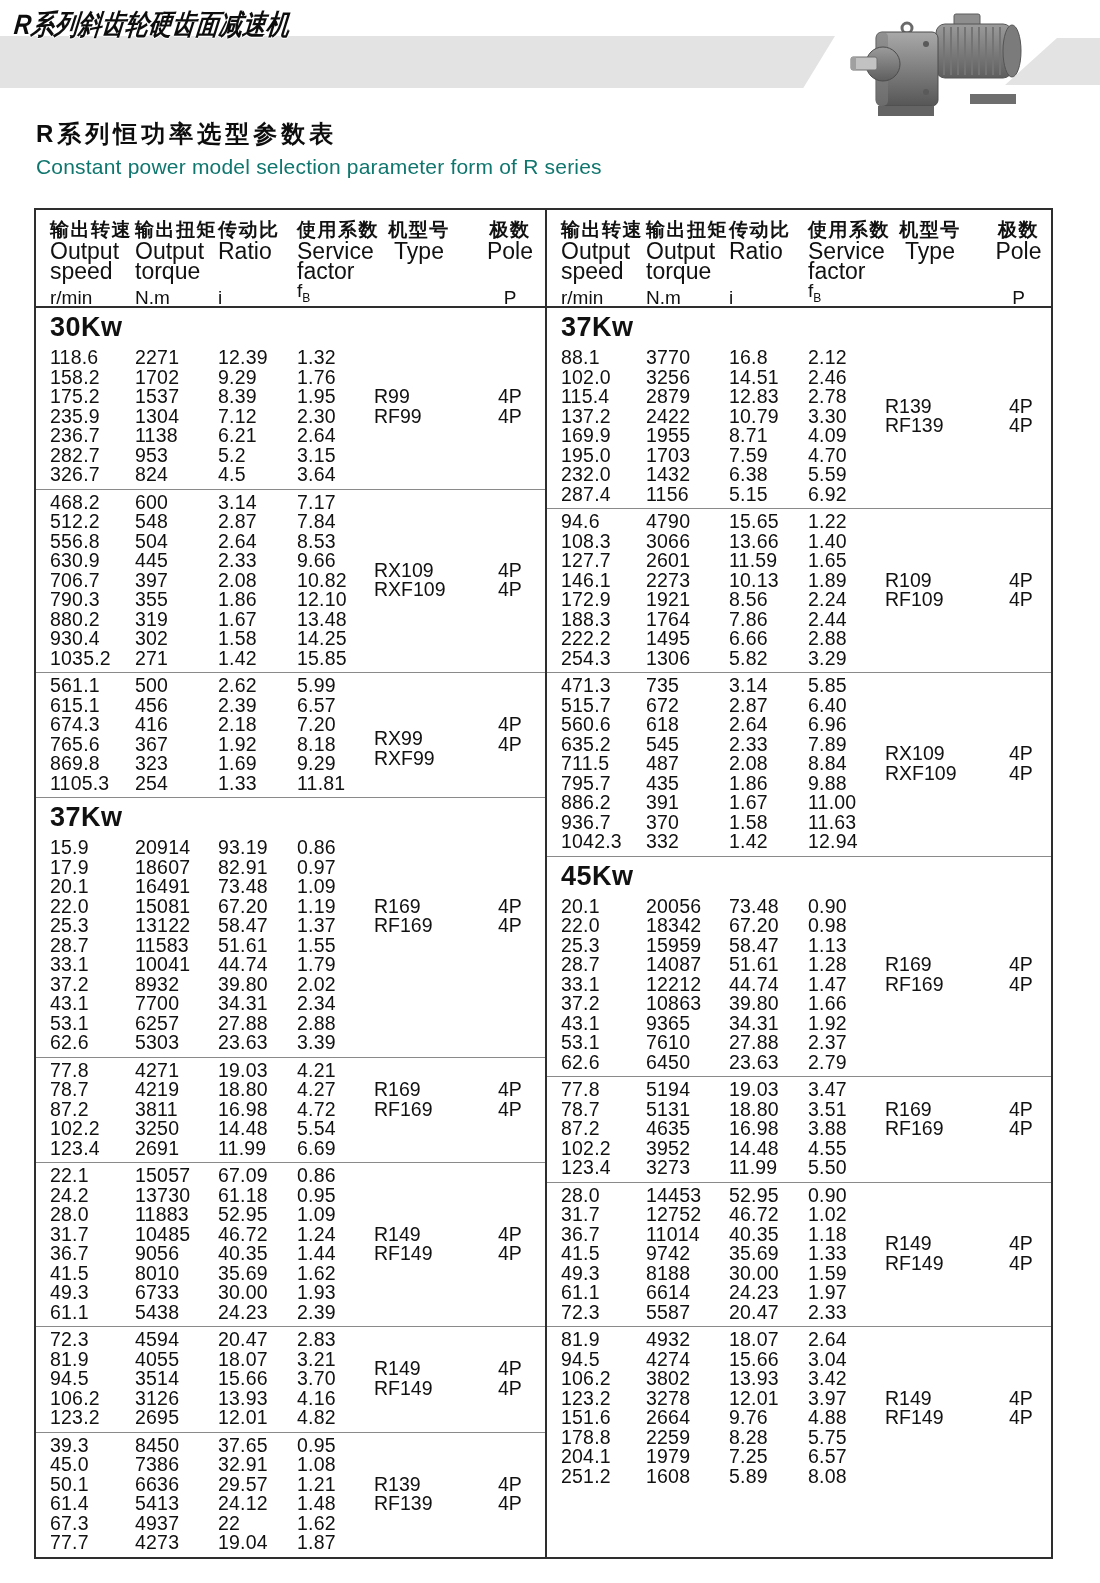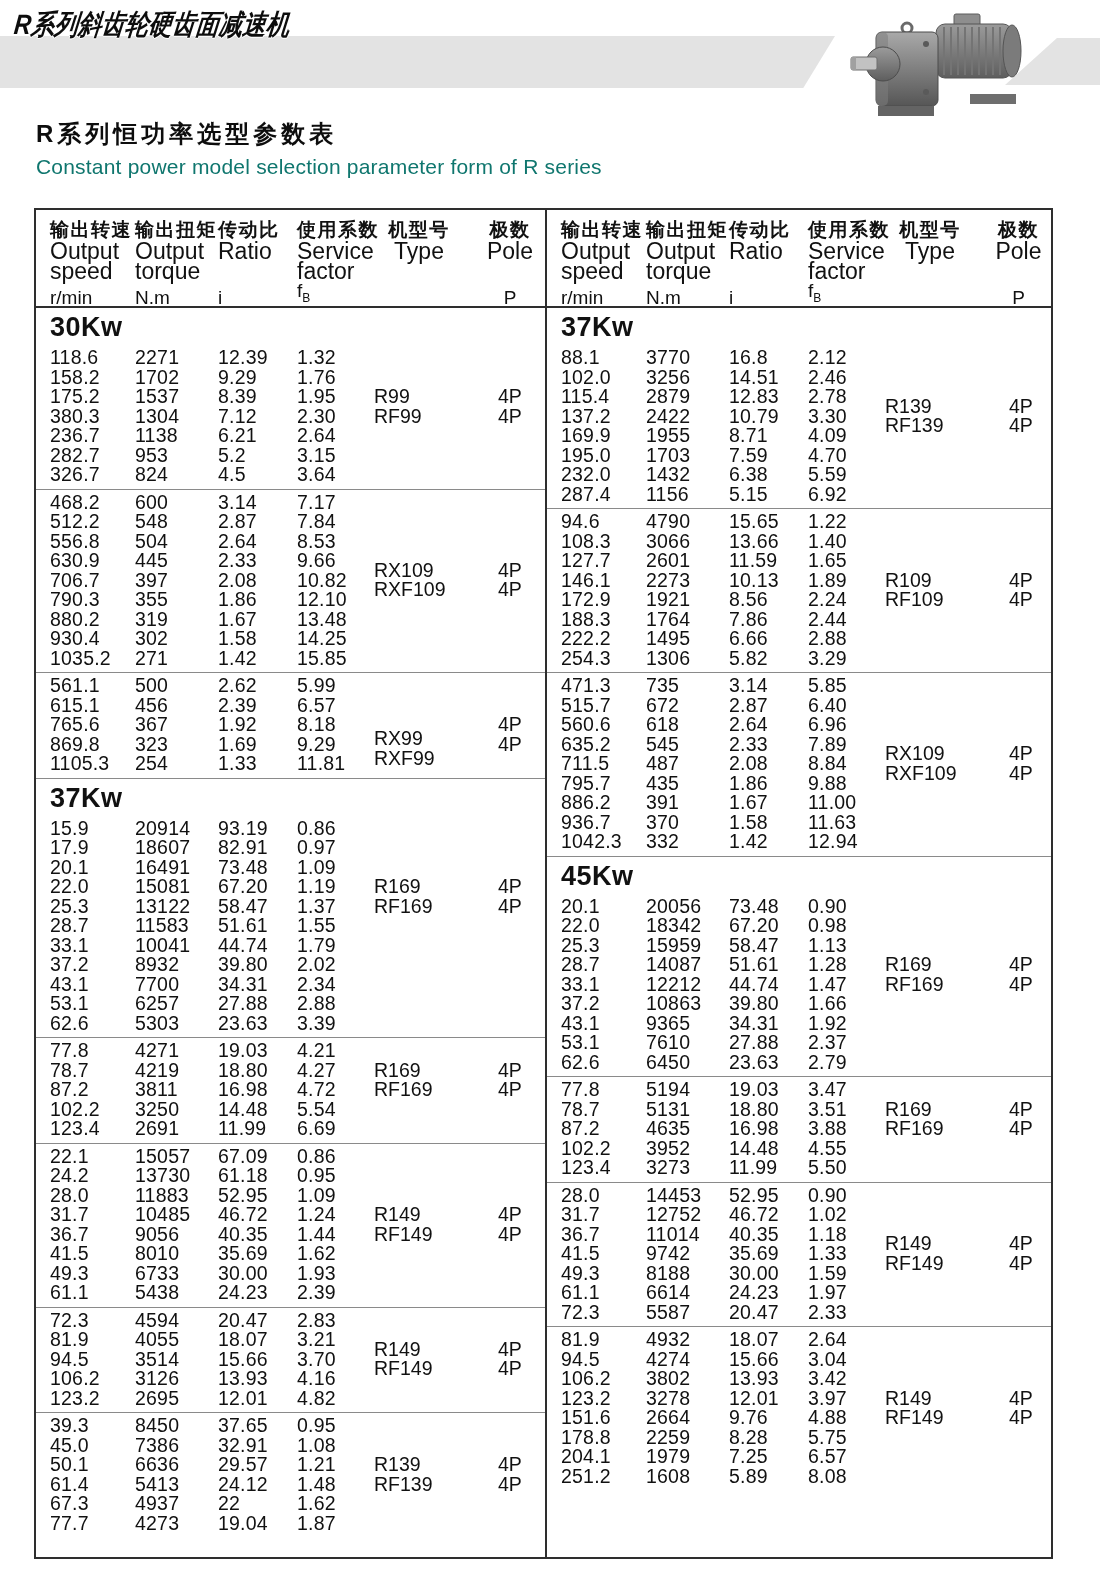--- a/index.html
+++ b/index.html
@@ -148,21 +148,21 @@
               <span class="cell">9.29</span>
               <span class="cell">1.76</span>
             </div>
             <div class="row">
               <span class="cell">175.2</span>
               <span class="cell">1537</span>
               <span class="cell">8.39</span>
               <span class="cell">1.95</span>
             </div>
             <div class="row">
-              <span class="cell">380.3</span>
+              <span class="cell">235.9</span>
               <span class="cell">1304</span>
               <span class="cell">7.12</span>
               <span class="cell">2.30</span>
             </div>
             <div class="row">
               <span class="cell">236.7</span>
               <span class="cell">1138</span>
               <span class="cell">6.21</span>
               <span class="cell">2.64</span>
             </div>
@@ -256,20 +256,26 @@
               <span class="cell">561.1</span>
               <span class="cell">500</span>
               <span class="cell">2.62</span>
               <span class="cell">5.99</span>
             </div>
             <div class="row">
               <span class="cell">615.1</span>
               <span class="cell">456</span>
               <span class="cell">2.39</span>
               <span class="cell">6.57</span>
+            </div>
+            <div class="row">
+              <span class="cell">674.3</span>
+              <span class="cell">416</span>
+              <span class="cell">2.18</span>
+              <span class="cell">7.20</span>
             </div>
             <div class="row">
               <span class="cell">765.6</span>
               <span class="cell">367</span>
               <span class="cell">1.92</span>
               <span class="cell">8.18</span>
             </div>
             <div class="row">
               <span class="cell">869.8</span>
               <span class="cell">323</span>

